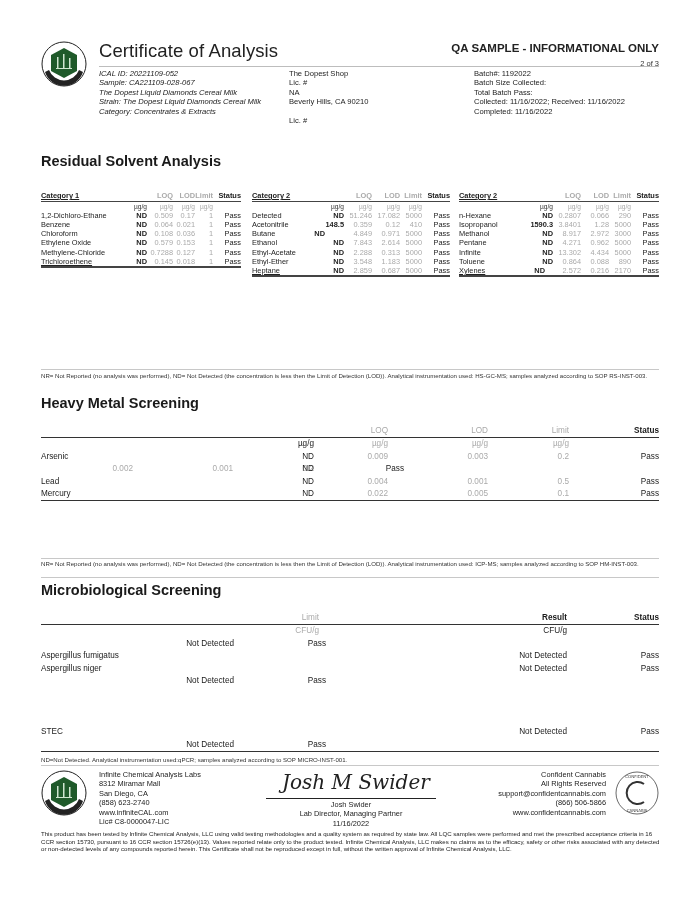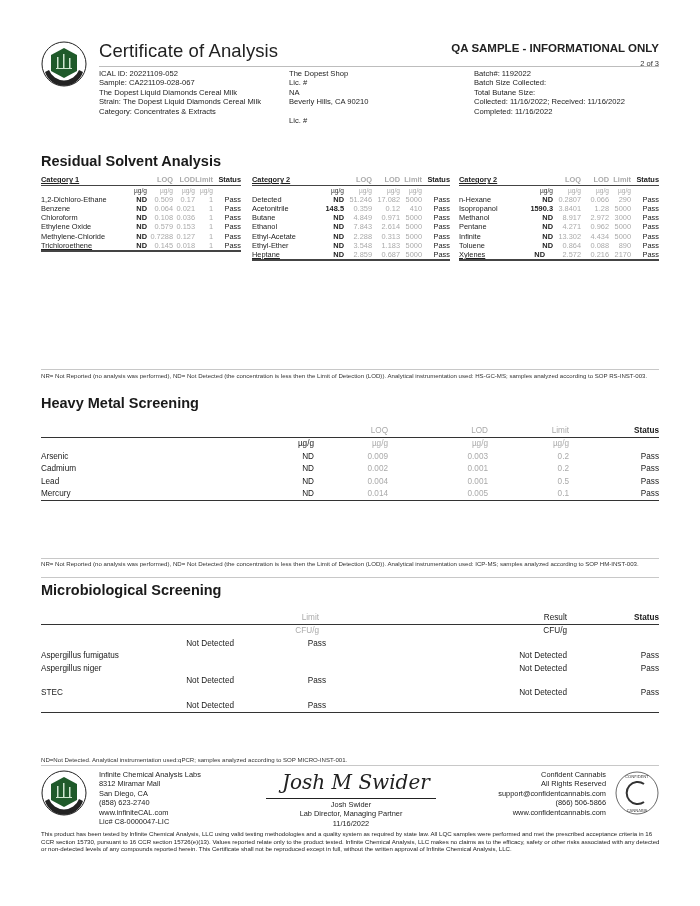--- a/index.html
+++ b/index.html
@@ -7,21 +7,21 @@
   body { font-family: "Liberation Sans", sans-serif; color: #1a1a1a; position: relative; }
   .abs { position: absolute; }
   .logo { position: absolute; left: 41px; top: 41px; width: 46px; height: 46px; }
   .title { left: 99px; top: 40px; font-size: 18.5px; color: #222; letter-spacing: 0.1px; }
   .qa { right: 41px; top: 42px; font-size: 11.5px; font-weight: bold; color: #222; }
   .pg { right: 41px; top: 59px; font-size: 7.5px; color: #333; }
   .hr-top { left: 99px; right: 41px; top: 66px; height: 1px; background: #bdbdbd; }
   .info { font-size: 7.6px; line-height: 9.4px; color: #222; }
   .info div { white-space: nowrap; }
   .sec-title { font-size: 14.5px; font-weight: bold; color: #1a1a1a; }
-  .tbl { font-size: 7.4px; line-height: 9.1px; color: #222; }
+  .tbl { font-size: 7.4px; line-height: 9.1px; color: #222; margin-top: 16px; }
   .tbl .row { display: flex; white-space: nowrap; }
   .tbl .hdr { font-weight: bold; border-bottom: 1.5px solid #444; padding-bottom: 1px; }
   .tbl .grey { color: #aaa; }
   .tbl .unit { color: #aaa; font-size: 6.6px; }
   .tbl .last { border-bottom: 2px solid #444; }
   .tbl .u { text-decoration: underline; }
   .c-name { flex: 1; }
   .r { text-align: right; }
   .note { font-size: 6.1px; line-height: 7.6px; color: #333; }
   .sep { height: 1px; background: #c8c8c8; }
@@ -43,39 +43,39 @@
   <rect x="16" y="16" width="1.5" height="12" fill="#cfe6cf"></rect>
   <rect x="22" y="13" width="1.5" height="15" fill="#cfe6cf"></rect>
   <rect x="28" y="17" width="1.5" height="11" fill="#cfe6cf"></rect>
   <rect x="15" y="27" width="16" height="1" fill="#cfe6cf"></rect>
 </svg>
 <div class="abs title">Certificate of Analysis</div>
 <div class="abs qa">QA SAMPLE - INFORMATIONAL ONLY</div>
 <div class="abs pg">2 of 3</div>
 <div class="abs hr-top"></div>
 
-<div class="abs info" style="left:99px; top:69px;">
+<div class="abs info" style="left:99px; top:69px;font-style:italic;">
   <div>ICAL ID: 20221109-052</div>
   <div>Sample: CA221109-028-067</div>
   <div>The Dopest Liquid Diamonds Cereal Milk</div>
   <div>Strain: The Dopest Liquid Diamonds Cereal Milk</div>
   <div>Category: Concentrates &amp; Extracts</div>
 </div>
 <div class="abs info" style="left:289px; top:69px;">
   <div>The Dopest Shop</div>
   <div>Lic. #</div>
   <div>NA</div>
   <div>Beverly Hills, CA 90210</div>
   <div style="height:9.4px"></div>
   <div>Lic. #</div>
 </div>
 <div class="abs info" style="left:474px; top:69px;">
   <div>Batch#: 1192022</div>
   <div>Batch Size Collected:</div>
-  <div>Total Butane Size:</div>
+  <div>Total Batch Pass:</div>
   <div>Collected: 11/16/2022; Received: 11/16/2022</div>
   <div>Completed: 11/16/2022</div>
 </div>
 
 <div class="abs sec-title" style="left:41px; top:153px;">Residual Solvent Analysis</div>
 
 <div class="abs tbl" id="rs0" style="left:41px; top:175px; width:200px;">
     <div class="row hdr">
       <span class="c-name u">Category 1</span>
       <span style="width:22px"></span>
@@ -170,21 +170,21 @@
       <span class="c-name">Acetonitrile</span>
       <span class="r" style="width:28px; font-weight:bold">148.5</span>
       <span class="r grey" style="width:28px">0.359</span>
       <span class="r grey" style="width:28px">0.12</span>
       <span class="r grey" style="width:22px">410</span>
       <span class="r" style="width:28px">Pass</span>
     </div>
     <div class="row">
       <span class="c-name">Butane</span>
       <span class="r" style="width:28px; font-weight:bold">ND</span>
-      <span class="r grey" style="width:28px">4.849</span>
+      <span class="r grey" style="width:47px">4.849</span>
       <span class="r grey" style="width:28px">0.971</span>
       <span class="r grey" style="width:22px">5000</span>
       <span class="r" style="width:28px">Pass</span>
     </div>
     <div class="row">
       <span class="c-name">Ethanol</span>
       <span class="r" style="width:28px; font-weight:bold">ND</span>
       <span class="r grey" style="width:28px">7.843</span>
       <span class="r grey" style="width:28px">2.614</span>
       <span class="r grey" style="width:22px">5000</span>
@@ -312,55 +312,54 @@
     </div>
     <div class="row" style="position: relative;">
       <span class="c-name">Arsenic</span>
       <span class="r" style="width: auto; position: absolute; right: 345px;">ND</span>
       <span class="r grey" style="width:92px">0.009</span>
       <span class="r grey" style="width:100px">0.003</span>
       <span class="r grey" style="width:81px">0.2</span>
       <span class="r" style="width:90px">Pass</span>
     </div>
     <div class="row" style="position: relative;">
-      <span class="c-name">Cadmium</span>
       <span class="r" style="width: auto; position: absolute; right: 345px;">ND</span>
       <span class="r grey" style="width:92px">0.002</span>
       <span class="r grey" style="width:100px">0.001</span>
       <span class="r grey" style="width:81px">0.2</span>
       <span class="r" style="width:90px">Pass</span>
     </div>
     <div class="row" style="position: relative;">
       <span class="c-name">Lead</span>
       <span class="r" style="width: auto; position: absolute; right: 345px;">ND</span>
       <span class="r grey" style="width:92px">0.004</span>
       <span class="r grey" style="width:100px">0.001</span>
       <span class="r grey" style="width:81px">0.5</span>
       <span class="r" style="width:90px">Pass</span>
     </div>
     <div class="row last" style="position: relative;">
       <span class="c-name">Mercury</span>
       <span class="r" style="width: auto; position: absolute; right: 345px;">ND</span>
-      <span class="r grey" style="width:92px">0.014</span>
+      <span class="r grey" style="width:92px">0.022</span>
       <span class="r grey" style="width:100px">0.005</span>
       <span class="r grey" style="width:81px">0.1</span>
       <span class="r" style="width:90px">Pass</span>
     </div>
   </div>
 
 <div class="abs sep" style="left:41px; right:41px; top:558px;"></div>
 <div class="abs note" style="left:41px; top:560px; width:620px;">NR= Not Reported (no analysis was performed), ND= Not Detected (the concentration is less then the Limit of Detection (LOD)). Analytical instrumentation used: ICP-MS; samples analyzed according to SOP HM-INST-003.</div>
 <div class="abs sep" style="left:41px; right:41px; top:577px;"></div>
 
 <div class="abs sec-title" style="left:41px; top:582px;">Microbiological Screening</div>
 <div class="abs wide" id="mb" style="left:41px; top:612px; width:618px;">
     <div class="row hdr" style="position: relative;">
       <span class="c-name"></span>
       <span class="r grey" style="width: auto; position: absolute; right: 340px;">Limit</span>
-      <span class="r" style="width:193px; font-weight:normal">Result</span>
+      <span class="r" style="width:193px; font-weight:bold">Result</span>
       <span class="r" style="width:92px; font-weight:bold">Status</span>
     </div>
     <div class="row" style="position: relative;">
       <span class="c-name"></span>
       <span class="r grey" style="width: auto; position: absolute; right: 340px;">CFU/g</span>
       <span class="r" style="width:193px">CFU/g</span>
       <span style="width:92px"></span>
     </div>
     <div class="row" style="position: relative;">
       <span class="r" style="width:193px">Not Detected</span>
@@ -373,21 +372,21 @@
     </div>
     <div class="row" style="position: relative;">
       <span class="c-name">Aspergillus niger</span>
       <span class="r" style="width:193px">Not Detected</span>
       <span class="r" style="width:92px">Pass</span>
     </div>
     <div class="row" style="position: relative;">
       <span class="r" style="width:193px">Not Detected</span>
       <span class="r" style="width:92px">Pass</span>
     </div>
-    <div class="row" style="position: relative;">
+    <div class="row" style="position: relative; margin-top: 39px;">
       <span class="c-name">STEC</span>
       <span class="r" style="width:193px">Not Detected</span>
       <span class="r" style="width:92px">Pass</span>
     </div>
     <div class="row last" style="position: relative;">
       <span class="r" style="width:193px">Not Detected</span>
       <span class="r" style="width:92px">Pass</span>
     </div>
   </div>
 

